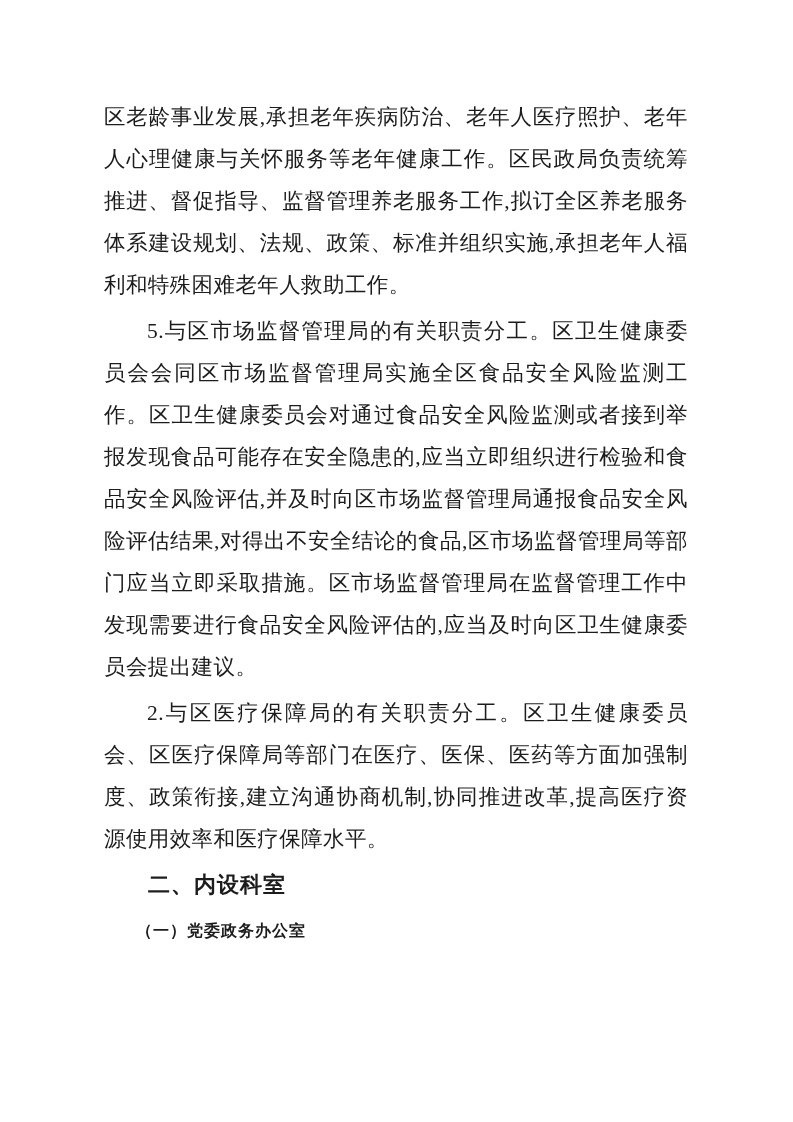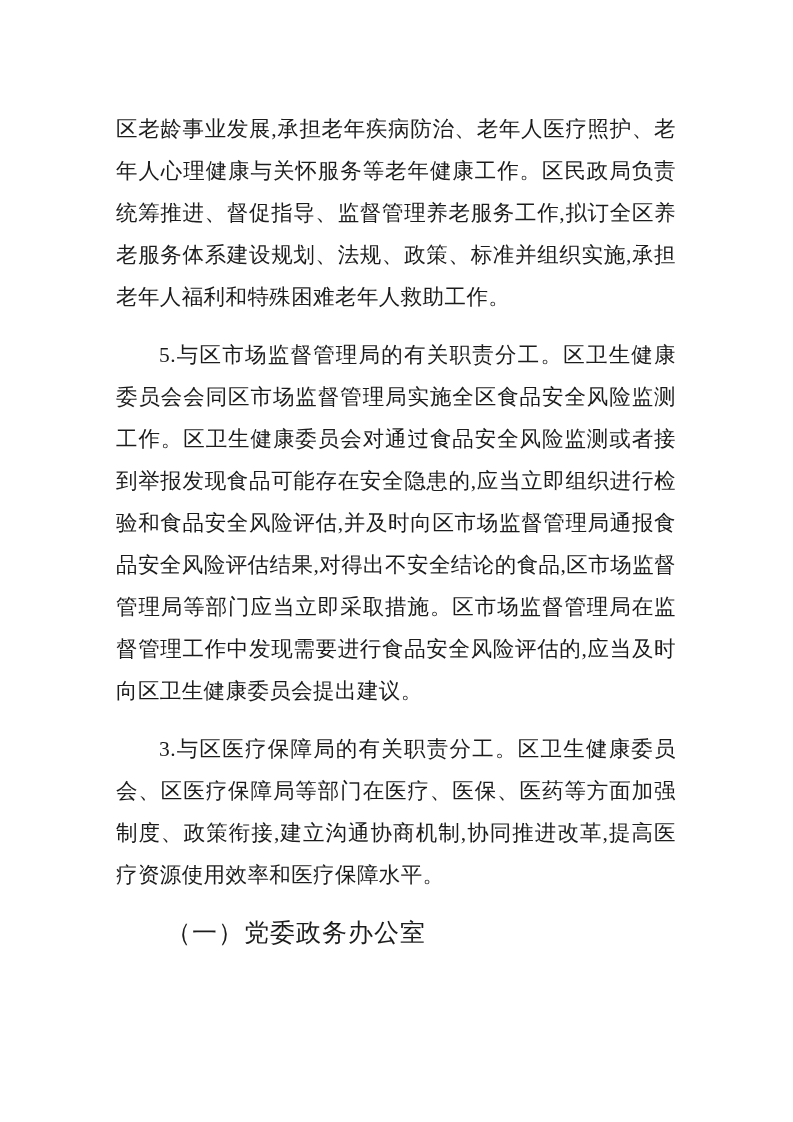--- a/index.html
+++ b/index.html
@@ -16,51 +16,52 @@
     font-family: "Liberation Serif", "DejaVu Serif", serif;
     color: #1c1c1c;
   }
   .doc-body {
     position: absolute;
     left: 100px;
     top: 92px;
     width: 592px;
   }
   .doc-body p {
-    margin: 16px;
+    margin: 4px;
     padding: 0;
   }
   .p-body {
     font-size: 21.5px;
     line-height: 42px;
     text-align: justify;
     letter-spacing: 0.4px;
     font-family: "Liberation Serif", "DejaVu Serif", serif;
   }
   .indent {
     text-indent: 2em;
   }
   .h-hei {
     font-size: 22px;
     line-height: 42px;
     font-weight: bold;
     font-family: "Liberation Sans", "DejaVu Sans", sans-serif;
     letter-spacing: 1px;
   }
   .h-kai {
-    font-size: 25px;
+    font-size: 16px;
     line-height: 42px;
-    font-weight: normal;
+    font-weight: bold;
     font-family: "Liberation Serif", "DejaVu Serif", serif;
     letter-spacing: 1px;
   }
 </style>
 </head>
 <body>
 
 <div class="page">
   <div class="doc-body">
     <p class="p-body">区老龄事业发展,承担老年疾病防治、老年人医疗照护、老年人心理健康与关怀服务等老年健康工作。区民政局负责统筹推进、督促指导、监督管理养老服务工作,拟订全区养老服务体系建设规划、法规、政策、标准并组织实施,承担老年人福利和特殊困难老年人救助工作。</p>
     <p class="p-body indent">5.与区市场监督管理局的有关职责分工。区卫生健康委员会会同区市场监督管理局实施全区食品安全风险监测工作。区卫生健康委员会对通过食品安全风险监测或者接到举报发现食品可能存在安全隐患的,应当立即组织进行检验和食品安全风险评估,并及时向区市场监督管理局通报食品安全风险评估结果,对得出不安全结论的食品,区市场监督管理局等部门应当立即采取措施。区市场监督管理局在监督管理工作中发现需要进行食品安全风险评估的,应当及时向区卫生健康委员会提出建议。</p>
-    <p class="p-body indent">3.与区医疗保障局的有关职责分工。区卫生健康委员会、区医疗保障局等部门在医疗、医保、医药等方面加强制度、政策衔接,建立沟通协商机制,协同推进改革,提高医疗资源使用效率和医疗保障水平。</p>
+    <p class="p-body indent">2.与区医疗保障局的有关职责分工。区卫生健康委员会、区医疗保障局等部门在医疗、医保、医药等方面加强制度、政策衔接,建立沟通协商机制,协同推进改革,提高医疗资源使用效率和医疗保障水平。</p>
+    <p class="h-hei indent">二、内设科室</p>
     <p class="h-kai indent">（一）党委政务办公室</p>
   </div>
 </div>
 
 </body></html>

